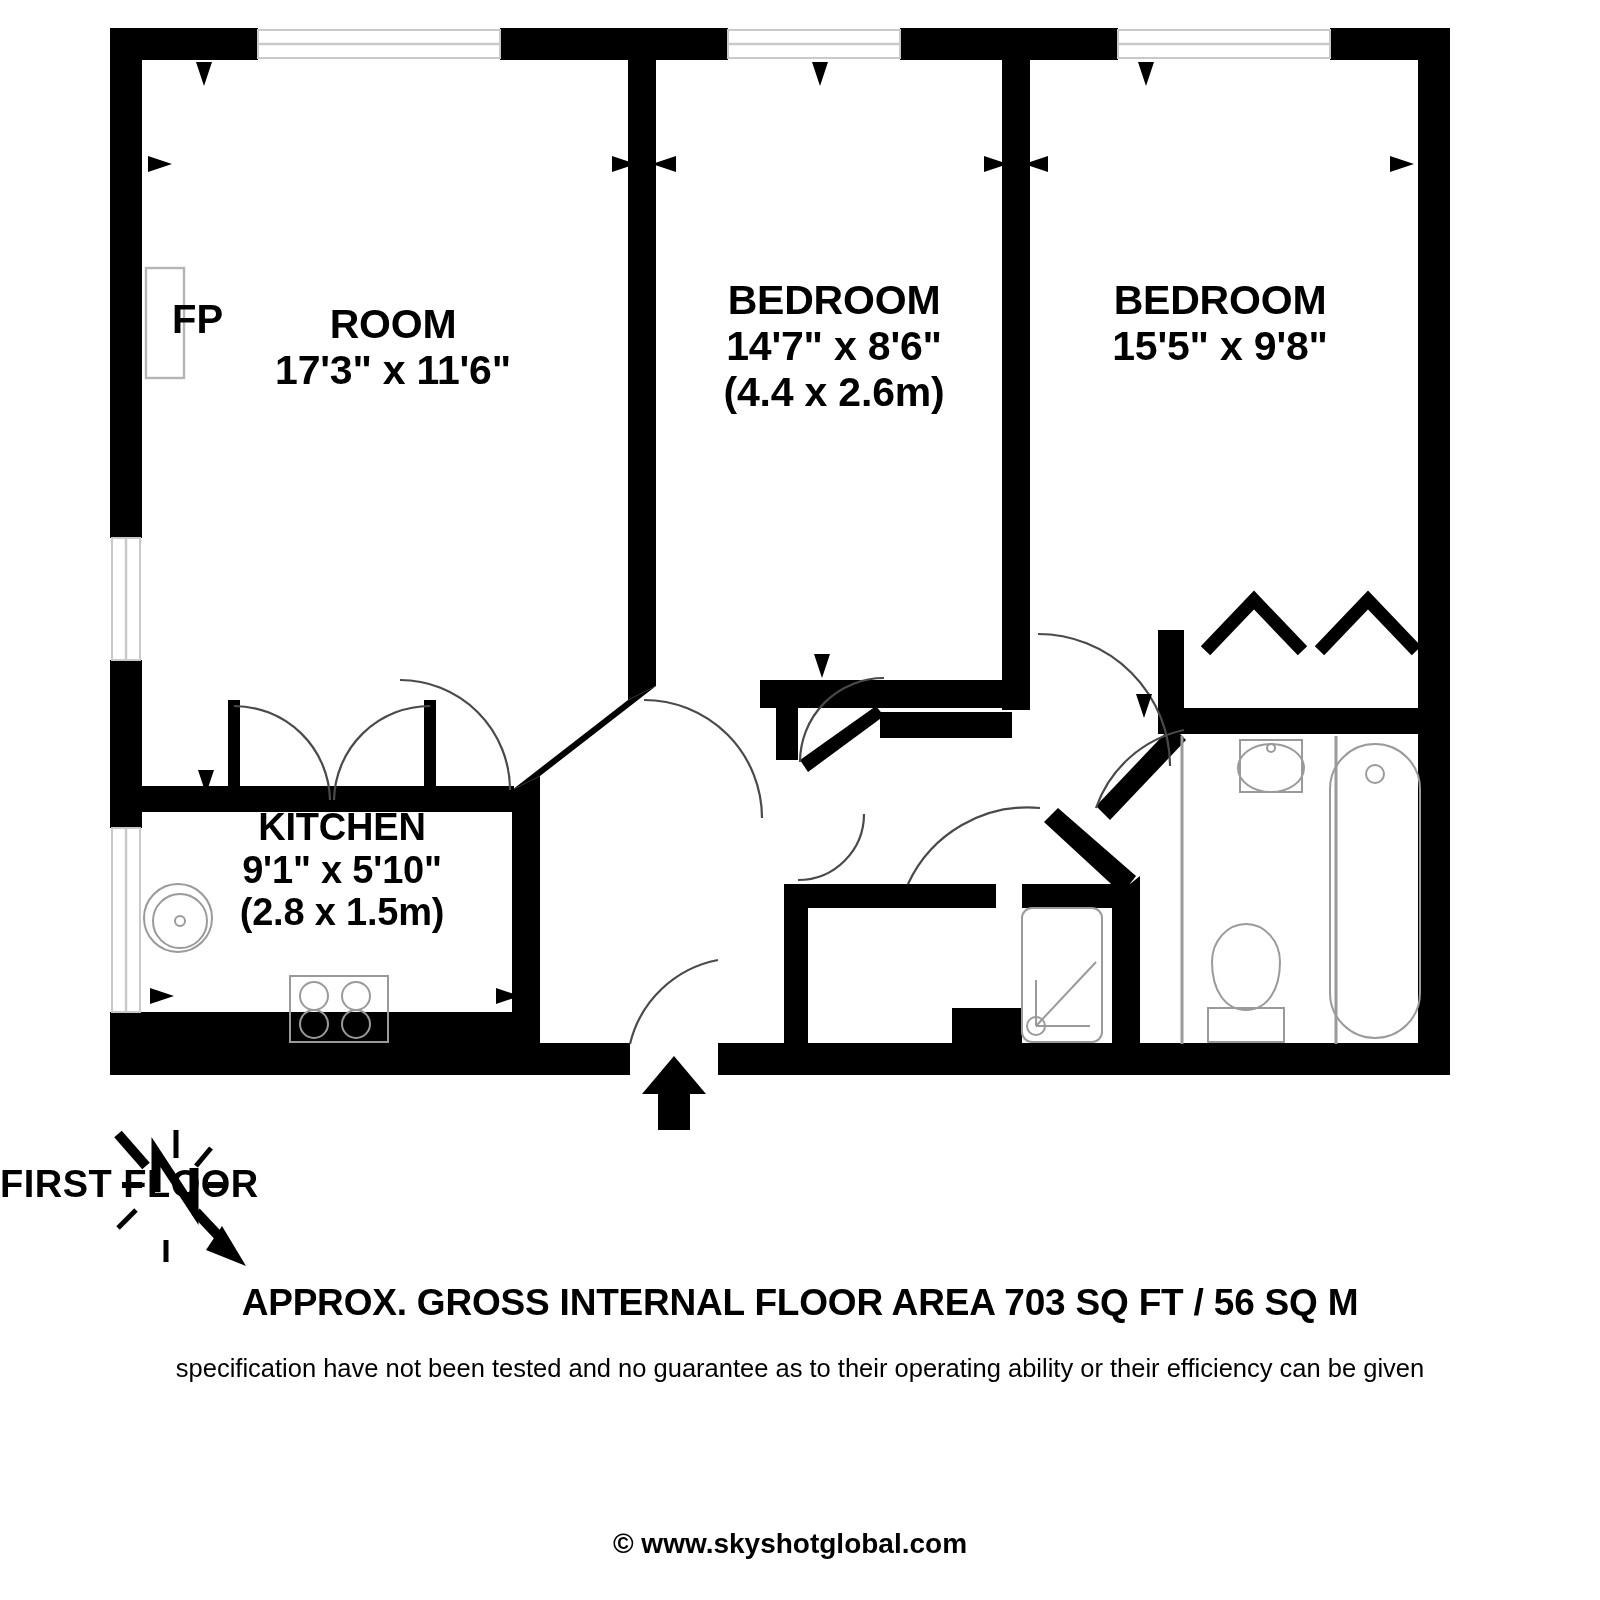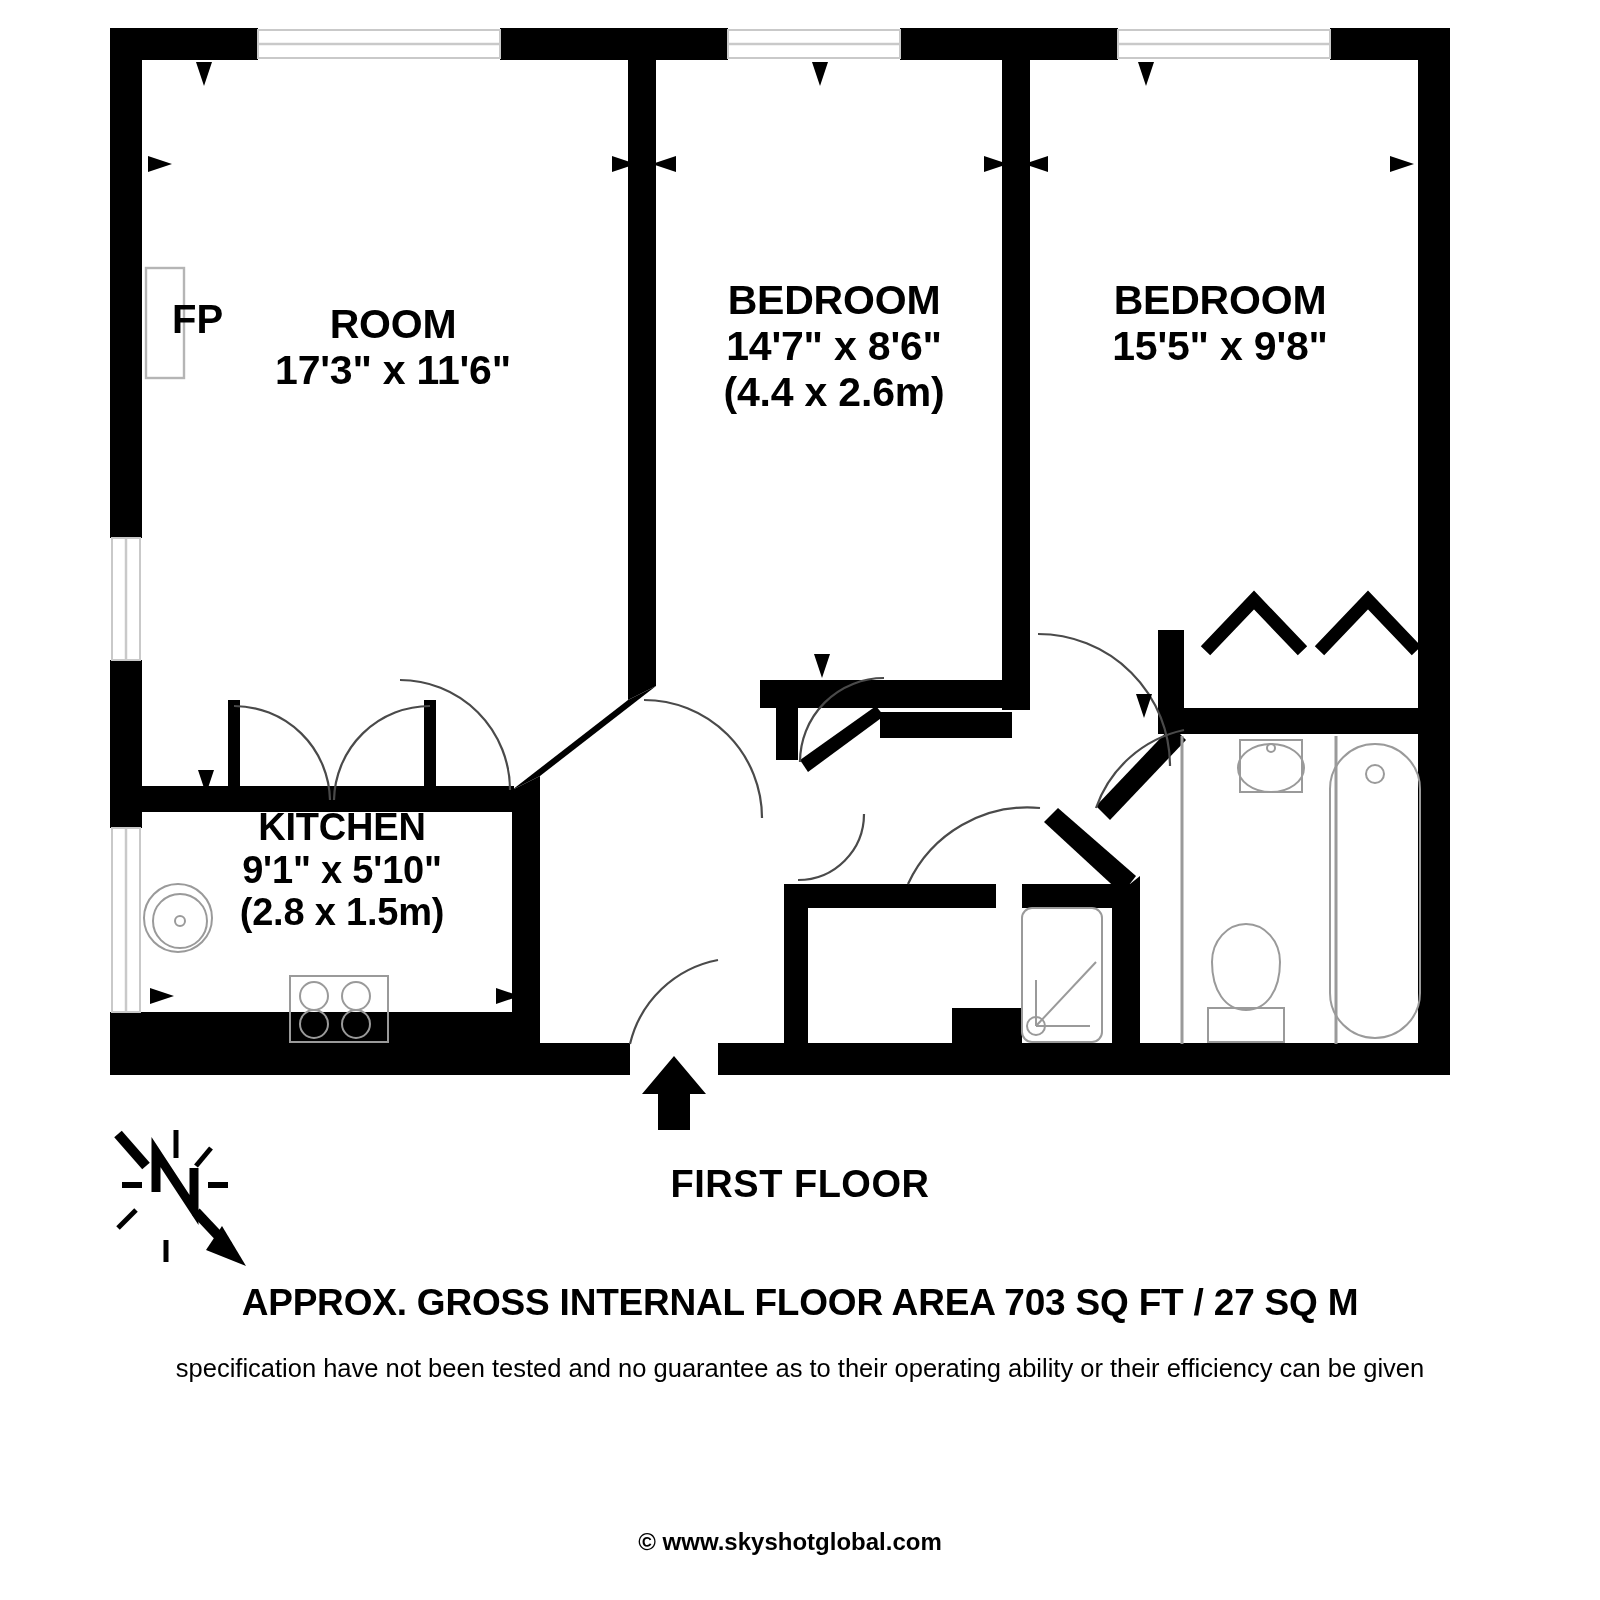--- a/index.html
+++ b/index.html
@@ -52,21 +52,21 @@
   #label-kitchen { left: 222px; top: 806px; width: 240px; font-size: 38px; }
 
   #label-fp {
     position: absolute;
     left: 172px; top: 297px;
     font-size: 40px; font-weight: bold;
   }
   #label-first-floor {
     position: absolute;
     left: 0; top: 1163px; width: 1600px;
-    text-align: center;
+    text-align: left;
     font-size: 38px; font-weight: bold;
     letter-spacing: 0.5px;
   }
   #label-area {
     position: absolute;
     left: 0; top: 1282px; width: 1600px;
     text-align: center;
     font-size: 37px; font-weight: bold;
     letter-spacing: -0.2px;
   }
@@ -75,21 +75,21 @@
     left: 28px; top: 1348px; width: 1544px;
     text-align: center;
     font-size: 25.5px;
     line-height: 1.62;
     font-weight: normal;
   }
   #copyright {
     position: absolute;
     left: 0; top: 1528px; width: 1580px;
     text-align: center;
-    font-size: 24px; font-weight: bold;
+    font-size: 28px; font-weight: bold;
   }
 </style>
 </head>
 <body>
 
 <div id="floorplan-root">
 
   <svg id="plan" viewBox="0 0 1600 1600">
 
     <g>
@@ -303,21 +303,21 @@
   <div class="room-label" id="label-kitchen">
     <span class="rl-name">KITCHEN</span>
     <span class="rl-imp">9'1" x 5'10"</span>
     <span class="rl-met">(2.8 x 1.5m)</span>
   </div>
 
   <div id="label-fp">FP</div>
 
   <div id="label-first-floor">FIRST FLOOR</div>
 
-  <div id="label-area">APPROX. GROSS INTERNAL FLOOR AREA 703 SQ FT / 27 SQ M</div>
+  <div id="label-area">APPROX. GROSS INTERNAL FLOOR AREA 703 SQ FT / 56 SQ M</div>
 
   <div id="disclaimer">
     <div>specification have not been tested and no guarantee as to their operating ability or their efficiency can be given</div>
   </div>
 
   <div id="copyright">© www.skyshotglobal.com</div>
 
 </div>
 
 </body></html>

